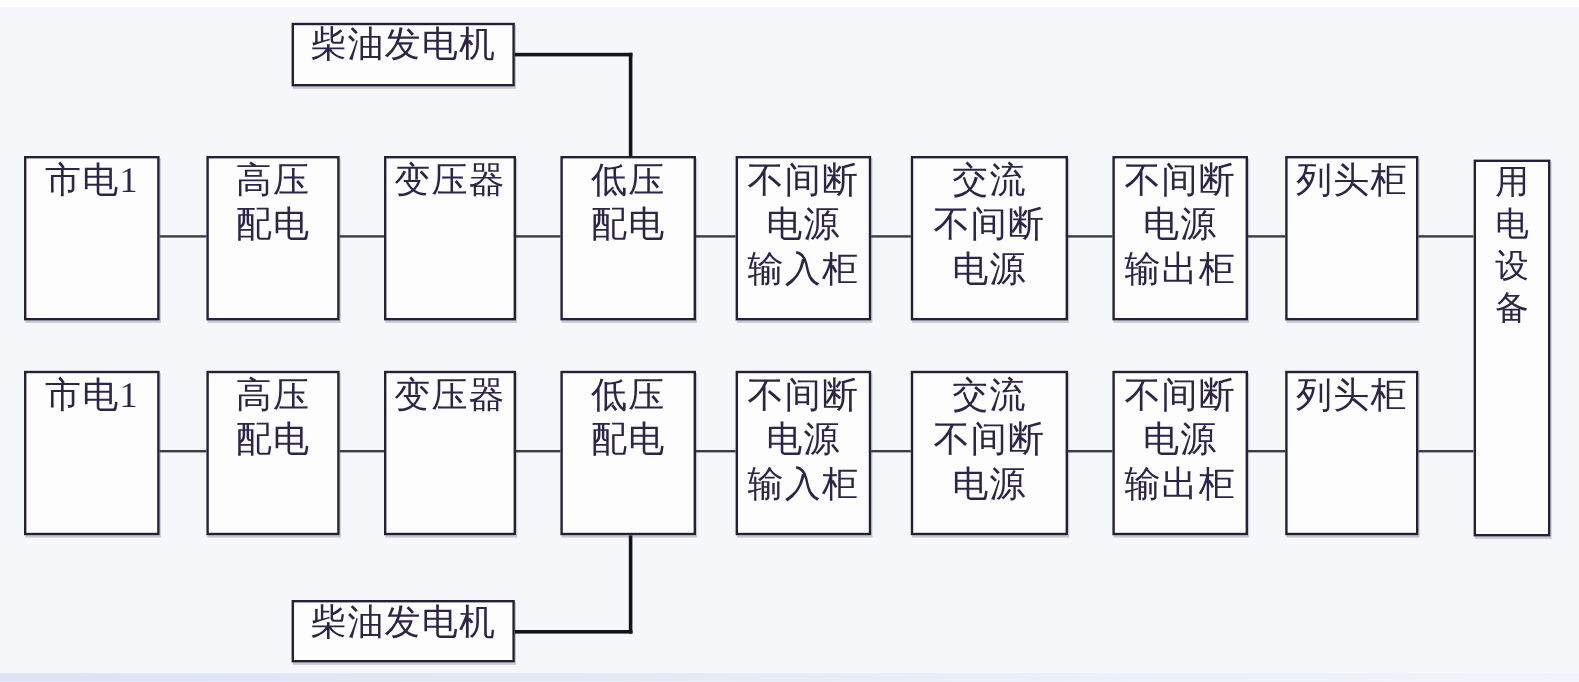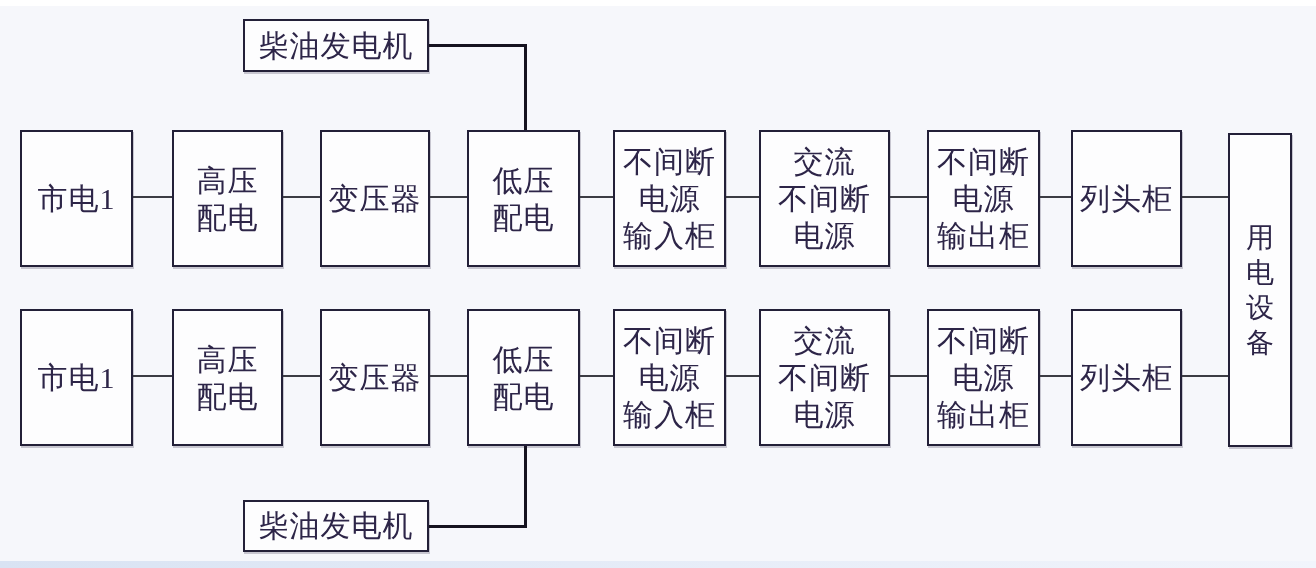--- a/index.html
+++ b/index.html
@@ -7,21 +7,21 @@
     width:1316px;height:568px;position:relative;overflow:hidden;
     background:#f6f7fb;
     font-family:"Liberation Serif","DejaVu Serif",serif;
   }
   .top-strip{position:absolute;top:0;left:0;right:0;height:6px;background:#ffffff;}
   .bottom-bar{position:absolute;left:0;top:561px;width:1316px;height:7px;
     background:linear-gradient(to right,#d9e3f3 0%,#e7edf8 55%,#f1f4fb 100%);}
   .node{
     position:absolute;box-sizing:border-box;
     background:#fdfdfe;border:2px solid #232038;
-    display:flex;align-items:center;justify-content:center;
+    display:flex;align-items:flex-start;justify-content:center;
     box-shadow:1px 2px 0 rgba(32,29,54,0.22);
   }
   .label{
     white-space:pre-line;text-align:center;
     color:#2d2548;font-size:30px;line-height:37px;letter-spacing:1px;
   }
   .gen .label{font-size:30px;line-height:34px;}
   .load .label{font-size:28px;line-height:35px;letter-spacing:0;}
   .hline{position:absolute;height:2px;background:#3c3c44;}
   .vline{position:absolute;width:2px;background:#3c3c44;}

